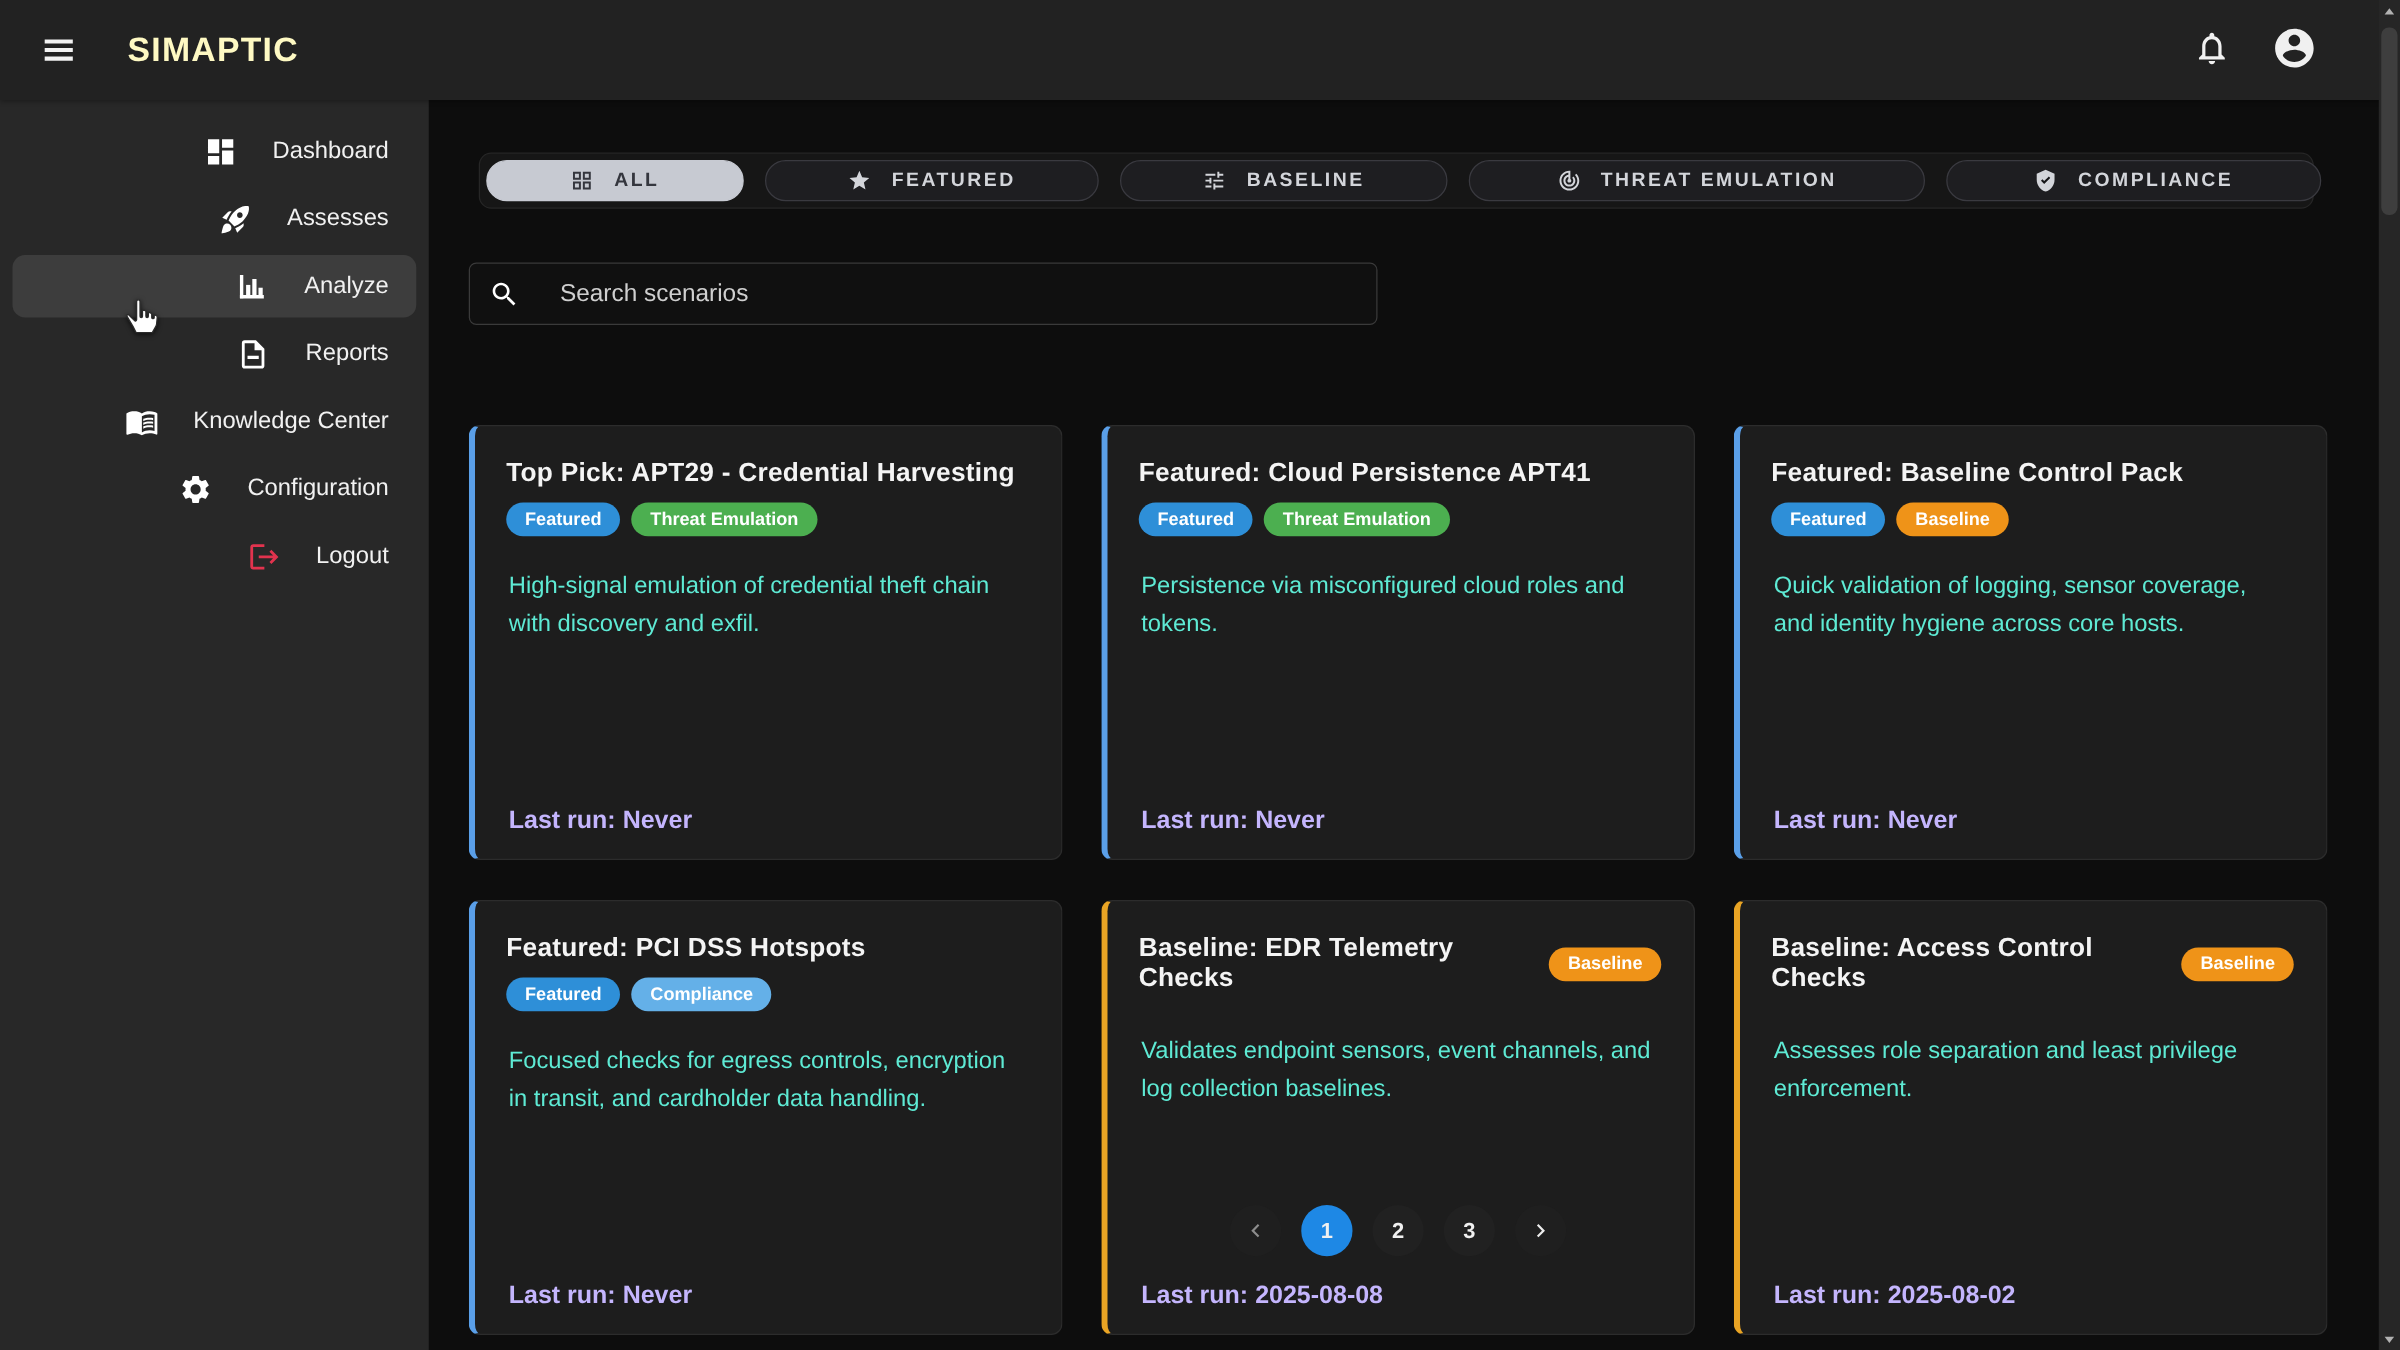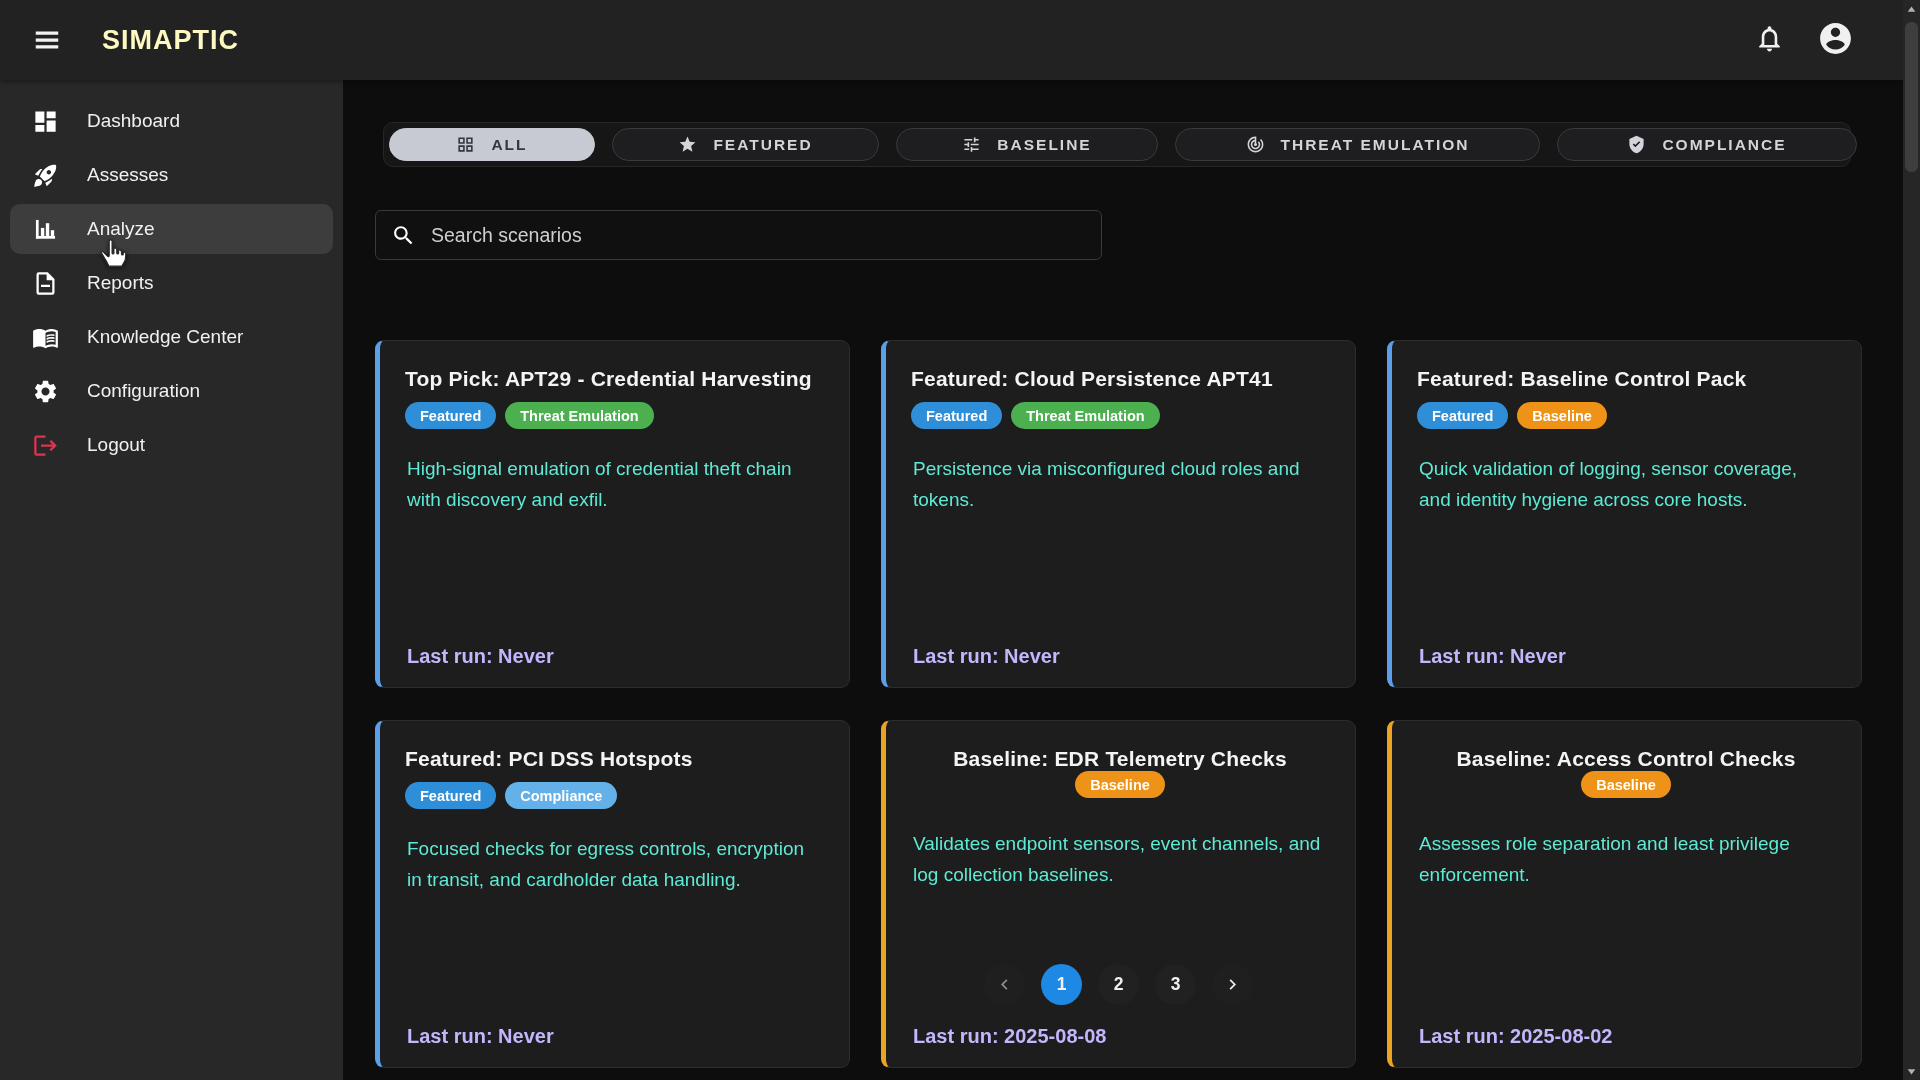--- a/index.html
+++ b/index.html
@@ -26,21 +26,21 @@
   .avatar-btn .icon { width:37px; height:37px; }
 
   
   .sidebar {
     position:absolute; top:80px; left:0; width:343px; height:1000px;
     background:#282828; z-index:3; padding-top:12px;
   }
   .side-item {
     display:flex; align-items:center; gap:28px;
     height:50px; margin:4px 10px; padding:0 22px;
-    border-radius:10px; font-size:19px; font-weight:500; color:#f1f1f1; cursor:pointer;
+    border-radius:10px; font-size:19px; font-weight:500; color:#f1f1f1; cursor:pointer;justify-content:flex-end;
   }
   .side-item.active { background:#3d3d3d; }
   .side-icon { width:27px; height:27px; color:#ffffff; flex:none; }
   .side-label { white-space:nowrap; }
 
   
   .main { position:absolute; top:80px; left:343px; width:1560px; height:1000px; background:#0d0d0d; }
 
   .tabs {
     position:absolute; left:40px; top:42px; width:1468px; height:45px;
@@ -53,42 +53,42 @@
     display:flex; align-items:center; justify-content:center; gap:16px;
     font-family:"Liberation Sans", sans-serif;
     font-size:15.5px; font-weight:bold; letter-spacing:2px; cursor:pointer;
   }
   .tab.active { background:#c7cad2; border-color:#c7cad2; color:#34363e; }
   .tab-icon { width:19px; height:19px; }
 
   .search-bar {
     position:absolute; left:32px; top:130px; width:727px; height:50px;
     background:#101010; border:1px solid #3a3a3a; border-radius:6px;
-    display:flex; align-items:center; gap:13px; padding:0 15px;
+    display:flex; align-items:center; gap:30px; padding:0 15px;
   }
   .search-bar .icon { width:25px; height:25px; color:#ffffff; flex:none; }
   .search-input {
     flex:1; background:transparent; border:none; outline:none;
     color:#eee; font-size:19.5px; font-family:"Liberation Sans", sans-serif;
   }
   .search-input::placeholder { color:#cfcfcf; opacity:1; }
 
   
   .cards {
     position:absolute; left:32px; top:260px; width:1487px;
     display:grid; grid-template-columns:repeat(3,475px); gap:32px 31px;
   }
   .card {
     position:relative; width:475px; height:348px;
     background:#1d1d1d; border:1px solid #2c2c2c;
     border-left:5px solid var(--accent,#5a9fe8); border-radius:9px;
     padding:26px 26px 0 25px; cursor:pointer;
   }
   .title-row { display:flex; align-items:center; }
-  .title-row.inline { justify-content:space-between;flex-direction:column; }
+  .title-row.inline { justify-content:space-between; }
   .card-title { margin:0; font-size:21px; font-weight:bold; color:#f4f4f4; letter-spacing:.2px; }
   .badge-row { display:flex; gap:9px; margin-top:11px; }
   .badge {
     height:27px; display:inline-flex; align-items:center;
     padding:0 15px; border-radius:14px;
     font-size:14.5px; font-weight:bold; color:#fff; white-space:nowrap;
   }
   .card-desc {
     margin:25px 0 0 2px; font-size:19px; line-height:1.62; color:#5eead4; padding-right:6px;
   }

